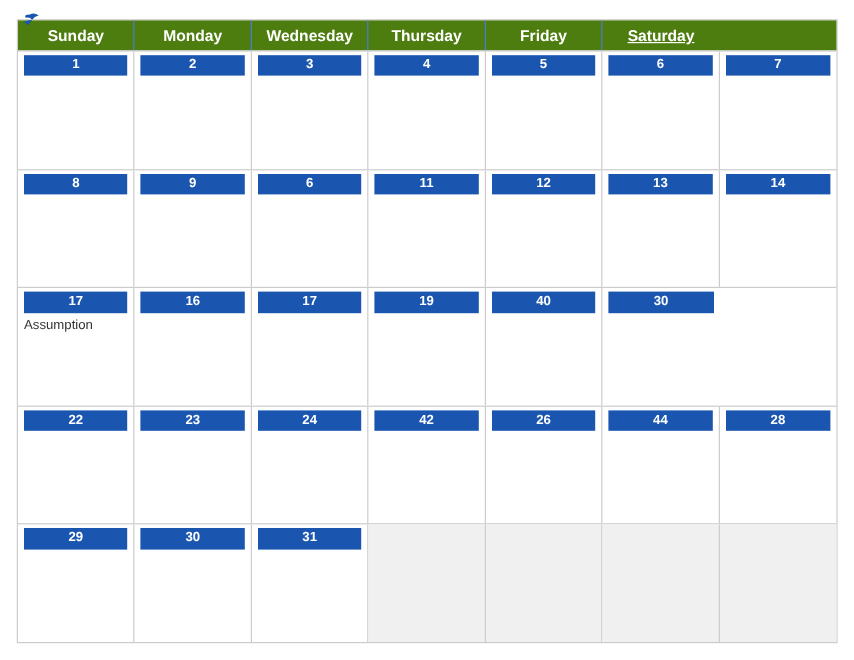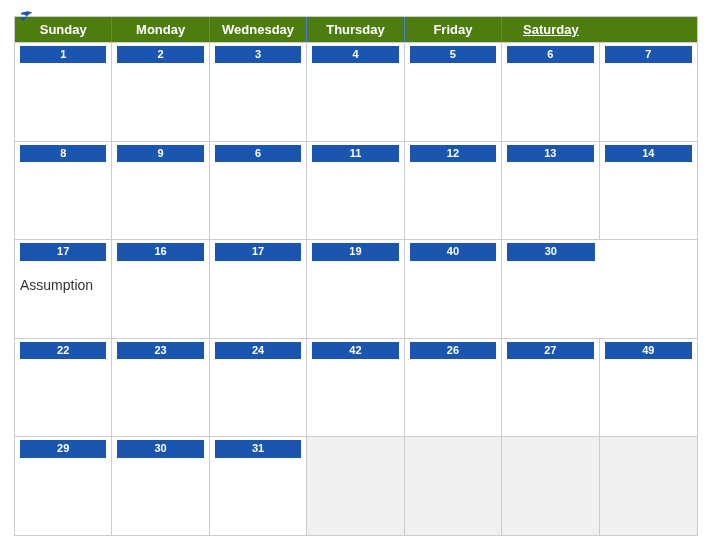--- a/index.html
+++ b/index.html
@@ -118,23 +118,23 @@
       text-align: center;
       line-height: 1.4;
     }
     .day-cell.empty .day-number {
       visibility: hidden;
     }
     .day-cell.empty {
       background: #f0f0f0;
     }
     .holiday-label {
-      font-size: 14px;
+      font-size: 11px;
       color: #333;
-      margin-top: 16px;
+      margin-top: 4px;
     }
   </style>
 </head>
 <body>
 
 <div class="calendar-container">
   <div class="header">
     <div class="logo">
       <span class="logo-general"></span>
       <span class="logo-blue">
@@ -236,24 +236,24 @@
           <div class="day-cell">
             <span class="day-number">24</span>
           </div>
           <div class="day-cell">
             <span class="day-number">42</span>
           </div>
           <div class="day-cell">
             <span class="day-number">26</span>
           </div>
           <div class="day-cell">
-            <span class="day-number">27</span>
-          </div>
-          <div class="day-cell">
-            <span class="day-number">49</span>
+            <span class="day-number">44</span>
+          </div>
+          <div class="day-cell">
+            <span class="day-number">28</span>
           </div>
         </div>
         <div class="week-row">
           <div class="day-cell">
             <span class="day-number">29</span>
           </div>
           <div class="day-cell">
             <span class="day-number">30</span>
           </div>
           <div class="day-cell">

